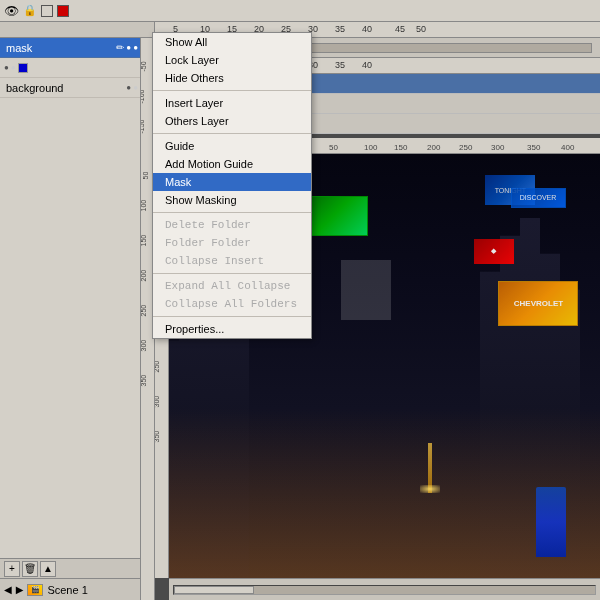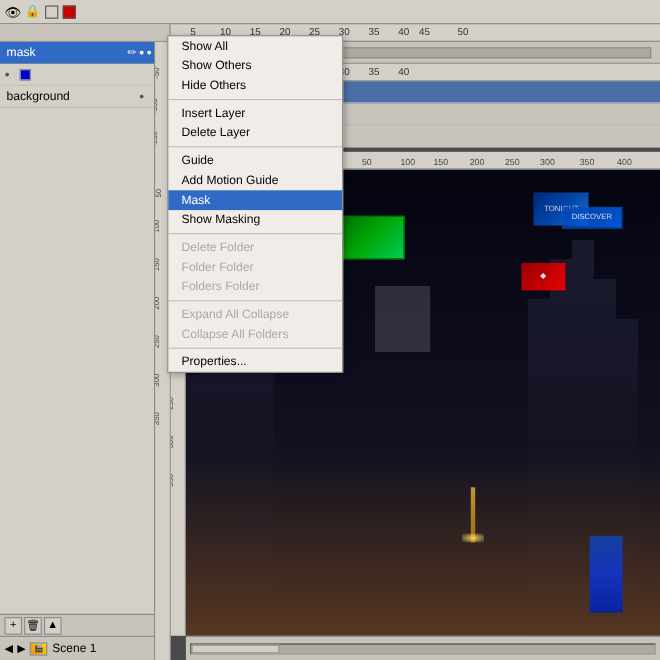--- a/index.html
+++ b/index.html
@@ -89,20 +89,21 @@
       color: #000;
       cursor: default;
       white-space: nowrap;
     }
     .menu-item.highlighted {
       background: #316ac5;
       color: white;
     }
     .menu-item.disabled {
       color: #aaa;
+      font-family: Liberation Mono, monospace;
     }
     .menu-separator {
       height: 1px;
       background: #c0bbb3;
       margin: 3px 0;
     }
   </style>
 </head>
 <body>
 
@@ -117,21 +118,21 @@
   <div style="width:155px; height:100%; background:#c8c4bc; border-right:1px solid #888; flex-shrink:0;"></div>
   <div style="flex:1; position:relative; overflow:hidden; font-size:9px; color:#333;">
     <span style="position:absolute; left:18px; top:2px;">5</span>
     <span style="position:absolute; left:45px; top:2px;">10</span>
     <span style="position:absolute; left:72px; top:2px;">15</span>
     <span style="position:absolute; left:99px; top:2px;">20</span>
     <span style="position:absolute; left:126px; top:2px;">25</span>
     <span style="position:absolute; left:153px; top:2px;">30</span>
     <span style="position:absolute; left:180px; top:2px;">35</span>
     <span style="position:absolute; left:207px; top:2px;">40</span>
-    <span style="position:absolute; left:226px; top:2px;">45</span>
+    <span style="position:absolute; left:240px; top:2px;">45</span>
     <span style="position:absolute; left:261px; top:2px;">50</span>
   </div>
 </div>
 
 <div class="split-container" style="top:38px;">
 
   <div class="left-panel">
 
     <div class="layer-row selected" style="height:20px; display:flex; align-items:center; padding:0 4px; border-bottom:1px solid #4a6fa5;">
       <span class="layer-name" style="color:white; font-size:11px;">mask</span>
@@ -230,20 +231,21 @@
 
         <div style="position:absolute; bottom:0; left:0; width:80px; height:80%; background:linear-gradient(180deg, #1a1a2e, #0d0d1a); clip-path:polygon(0 100%, 0 30%, 10px 30%, 10px 10%, 20px 10%, 20px 0%, 30px 0%, 30px 15%, 50px 15%, 50px 25%, 70px 25%, 70px 20%, 80px 20%, 80px 100%);"></div>
         <div style="position:absolute; bottom:0; right:0; width:120px; height:85%; background:linear-gradient(180deg, #1a1a2e, #0d0d1a); clip-path:polygon(0 100%, 0 15%, 20px 15%, 20px 5%, 40px 5%, 40px 0%, 60px 0%, 60px 10%, 80px 10%, 80px 20%, 100px 20%, 100px 100%);"></div>
       </div>
 
       <div style="position:absolute; inset:0;">
         <div style="position:absolute; top:20%; left:5%; width:60px; height:35px; background:linear-gradient(135deg,#0055aa,#0088ff,#00aaff); border:1px solid #0066cc; opacity:0.8;"></div>
         <div style="position:absolute; top:15%; left:15%; width:45px; height:30px; background:linear-gradient(135deg,#cc0000,#ff3300,#ff6600); border:1px solid #cc0000; opacity:0.9;"></div>
         <div style="position:absolute; top:25%; left:10%; width:55px; height:25px; background:linear-gradient(135deg,#cc00cc,#ff00ff,#aa00ff); opacity:0.7;"></div>
         <div style="position:absolute; top:10%; left:30%; width:70px; height:40px; background:linear-gradient(135deg,#007700,#00cc00,#00ff66); border:1px solid #00aa00; opacity:0.8;"></div>
+        <div style="position:absolute; top:30%; right:5%; width:80px; height:45px; background:linear-gradient(135deg,#cc6600,#ff9900,#ffcc00); border:1px solid #cc8800; opacity:0.9; font-size:8px; color:white; display:flex; align-items:center; justify-content:center; font-weight:bold;">CHEVROLET</div>
         <div style="position:absolute; top:5%; right:15%; width:50px; height:30px; background:linear-gradient(135deg,#003399,#0055cc,#3388ff); opacity:0.8; font-size:7px; color:white; display:flex; align-items:center; justify-content:center;">TONIGHT</div>
         <div style="position:absolute; top:20%; right:20%; width:40px; height:25px; background:linear-gradient(135deg,#aa0000,#ff0000); opacity:0.9; font-size:7px; color:white; display:flex; align-items:center; justify-content:center;">◆</div>
 
         <div style="position:absolute; top:8%; right:8%; width:55px; height:20px; background:linear-gradient(135deg,#0044aa,#0066ff); border:1px solid #0055cc; opacity:0.85; font-size:7px; color:white; display:flex; align-items:center; justify-content:center;">DISCOVER</div>
 
         <div style="position:absolute; bottom:0; left:0; right:0; height:40%; background:linear-gradient(0deg, rgba(255,150,50,0.3) 0%, transparent 100%);"></div>
 
         <div style="position:absolute; top:25%; left:40%; width:50px; height:60px; background:white; opacity:0.15; border:1px solid rgba(255,255,255,0.3);"></div>
 
         <div style="position:absolute; bottom:5%; right:8%; width:30px; height:70px; background:linear-gradient(180deg,#1144aa,#1133cc,#0022aa); border-radius:2px 2px 0 0; opacity:0.9;"></div>
@@ -284,32 +286,32 @@
       <span style="position:absolute; left:322px; bottom:1px;">300</span>
       <span style="position:absolute; left:358px; bottom:1px;">350</span>
       <span style="position:absolute; left:392px; bottom:1px;">400</span>
     </div>
 
   </div>
 </div>
 
 <div class="context-menu" style="top:32px; left:152px;">
   <div class="menu-item">Show All</div>
-  <div class="menu-item">Show Others</div>
+  <div class="menu-item">Lock Layer</div>
   <div class="menu-item">Hide Others</div>
   <div class="menu-separator"></div>
   <div class="menu-item">Insert Layer</div>
-  <div class="menu-item">Delete Layer</div>
+  <div class="menu-item">Others Layer</div>
   <div class="menu-separator"></div>
   <div class="menu-item">Guide</div>
   <div class="menu-item">Add Motion Guide</div>
   <div class="menu-item highlighted">Mask</div>
   <div class="menu-item">Show Masking</div>
   <div class="menu-separator"></div>
   <div class="menu-item disabled">Delete Folder</div>
   <div class="menu-item disabled">Folder Folder</div>
-  <div class="menu-item disabled">Folders Folder</div>
+  <div class="menu-item disabled">Collapse Insert</div>
   <div class="menu-separator"></div>
   <div class="menu-item disabled">Expand All Collapse</div>
   <div class="menu-item disabled">Collapse All Folders</div>
   <div class="menu-separator"></div>
   <div class="menu-item">Properties...</div>
 </div>
 
 </body></html>

